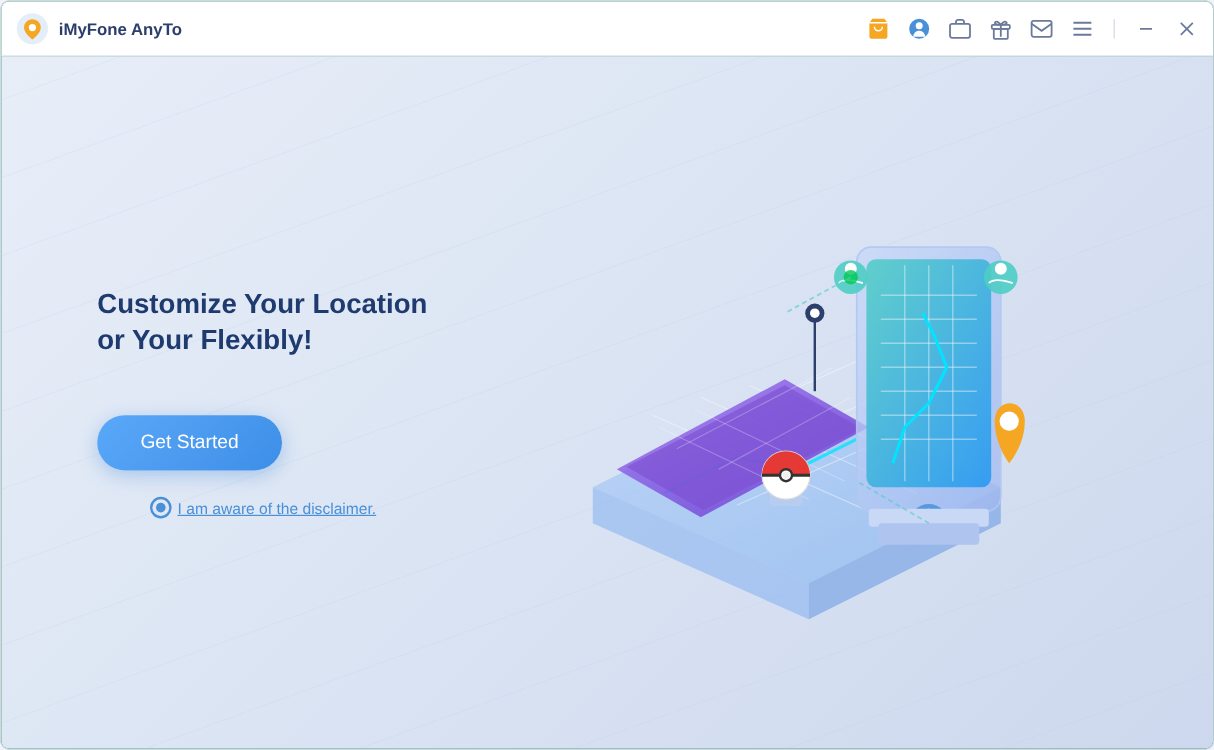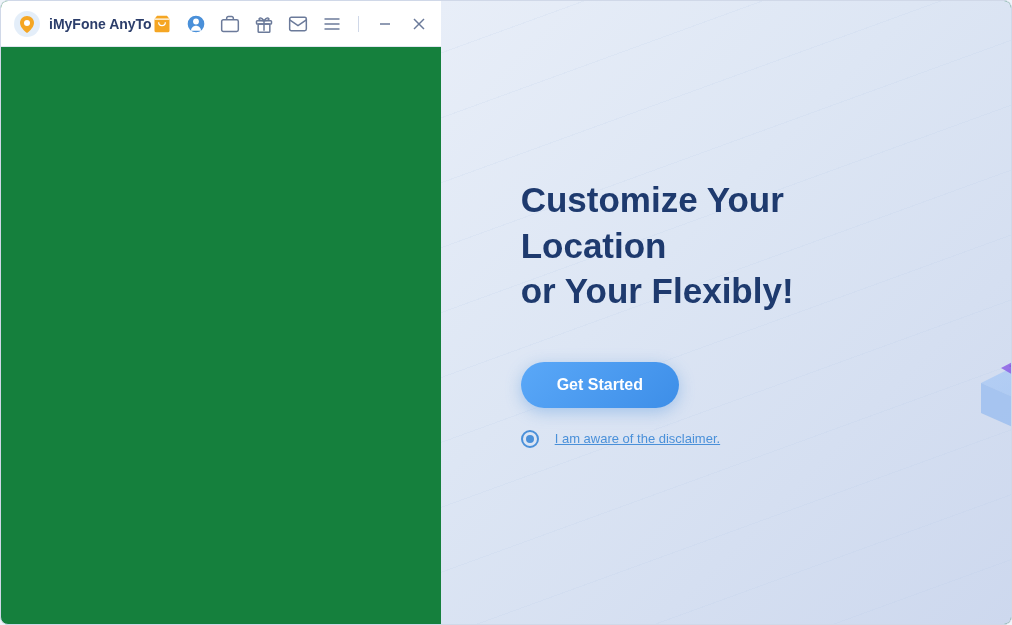--- a/index.html
+++ b/index.html
@@ -12,21 +12,21 @@
       overflow: hidden;
     }
 
     .window {
       width: 1012px;
       height: 625px;
       background: #15803d;
       border: 1px solid #d0d8e8;
       border-radius: 8px;
       display: flex;
-      flex-direction: row;
+      flex-direction: column;
       overflow: hidden;
     }
 
     
     .titlebar {
       height: 46px;
       background: #ffffff;
       display: flex;
       align-items: center;
       padding: 0 12px;
@@ -111,46 +111,47 @@
       pointer-events: none;
     }
 
     .left-content {
       flex-shrink: 0;
       max-width: 380px;
       z-index: 1;
     }
 
     .headline {
-      font-size: 35px;
+      font-size: 23px;
       font-weight: 700;
       color: #1e3a6e;
       line-height: 1.3;
       margin-bottom: 48px;
     }
 
     .btn-get-started {
       background: linear-gradient(135deg, #5aa8f8, #3d8ee8);
       color: white;
       border: none;
       border-radius: 24px;
       padding: 14px 36px;
       font-size: 16px;
-      font-weight: 700;
+      font-weight: 400;
       cursor: pointer;
       margin-bottom: 22px;
       display: block;
       box-shadow: 0 4px 16px rgba(74, 144, 220, 0.4);
       text-align: center;
     }
 
     .disclaimer-row {
       display: flex;
       align-items: center;
-      gap: 16px;
+      gap: 5px;
+      margin-left: 44px;
     }
 
     .disclaimer-radio {
       width: 18px;
       height: 18px;
       border: 2px solid #4a90d9;
       border-radius: 50%;
       display: flex;
       align-items: center;
       justify-content: center;

